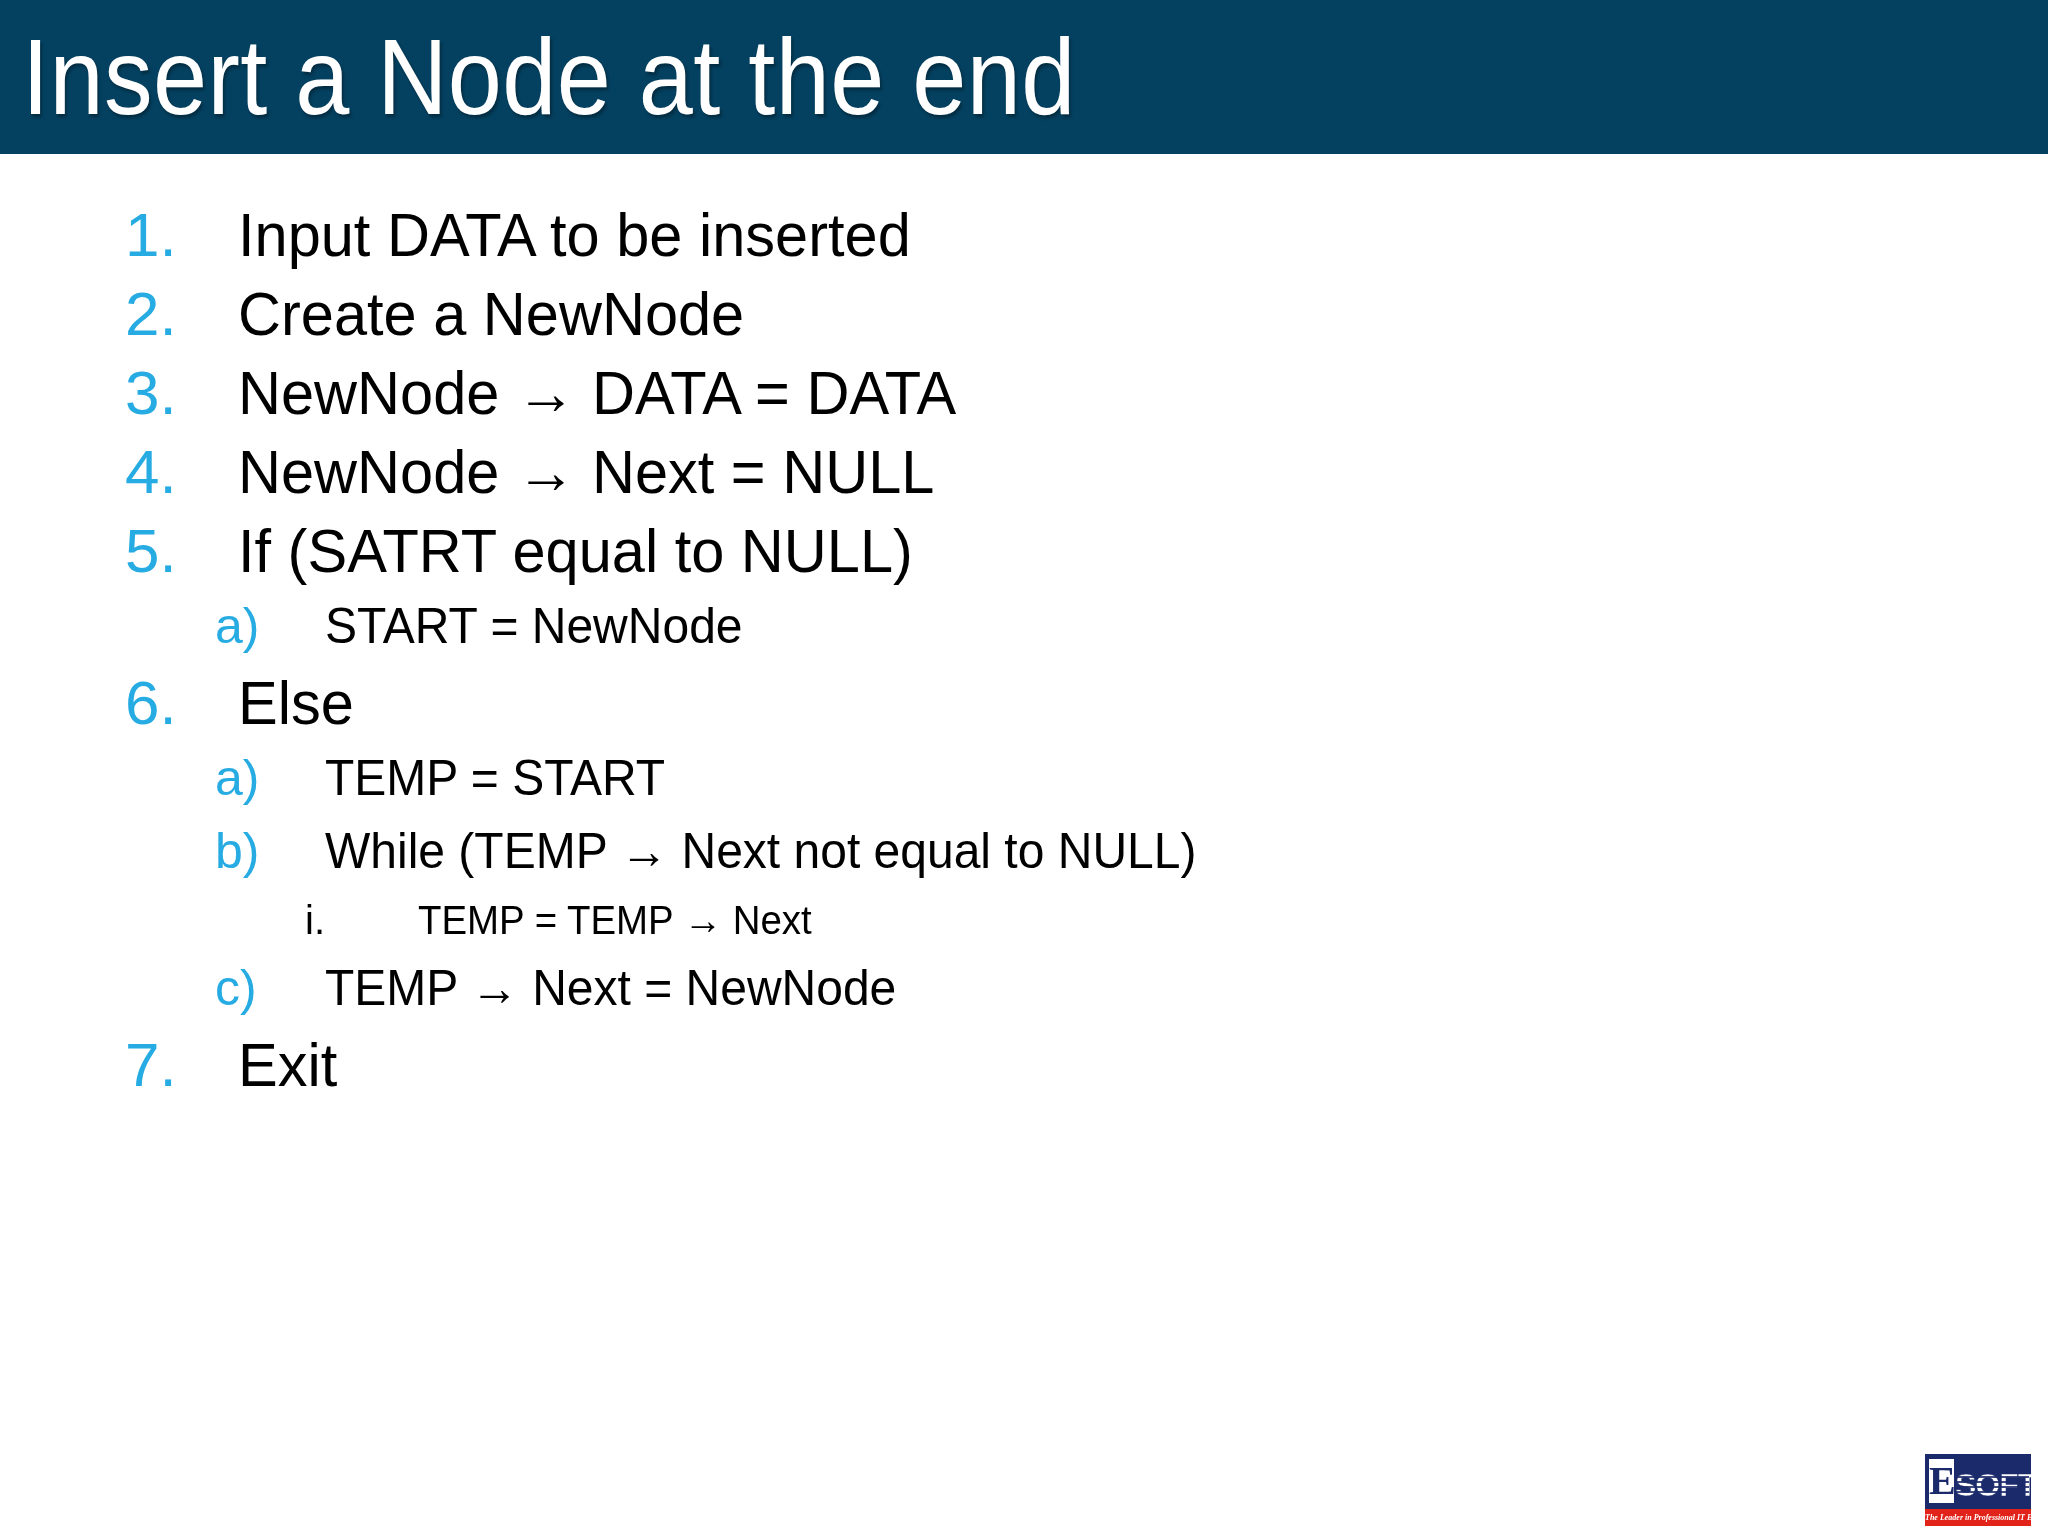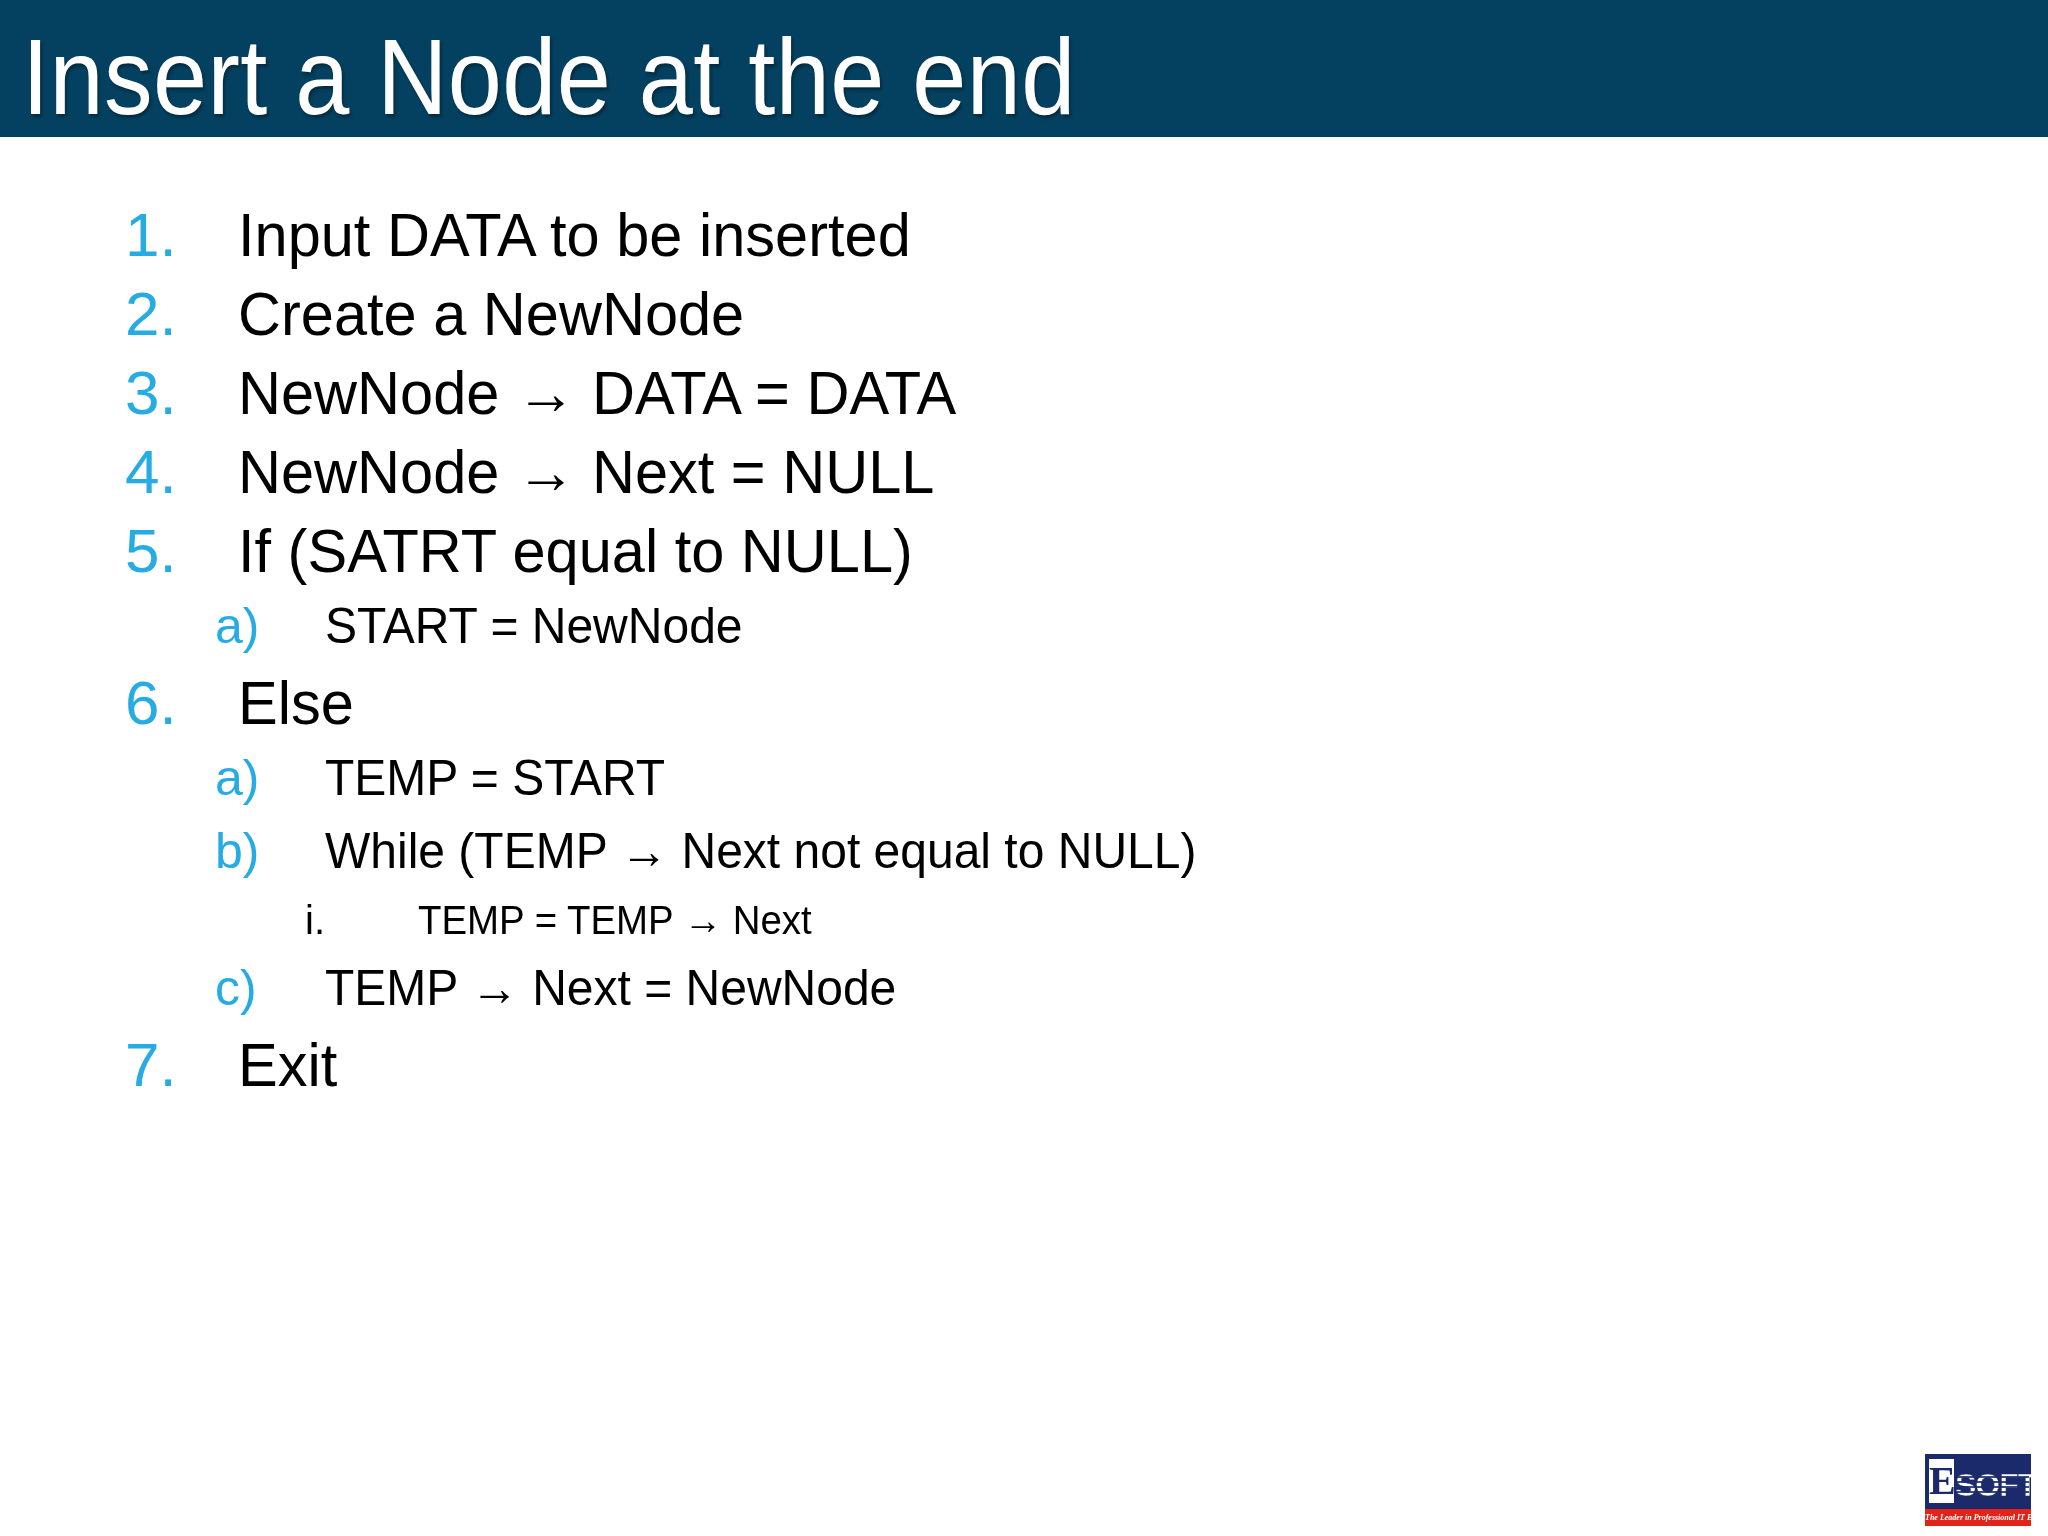--- a/index.html
+++ b/index.html
@@ -14,21 +14,21 @@
     overflow: hidden;
     position: relative;
   }
 
   
   .slide-header {
     position: absolute;
     left: 0;
     top: 0;
     width: 2048px;
-    height: 137px;
+    height: 154px;
     background: #04405F;
     overflow: hidden;
   }
   .slide-title {
     position: absolute;
     left: 22px;
     top: 7px;
     color: #FFFFFF;
     font-size: 108px;
     line-height: 140px;

